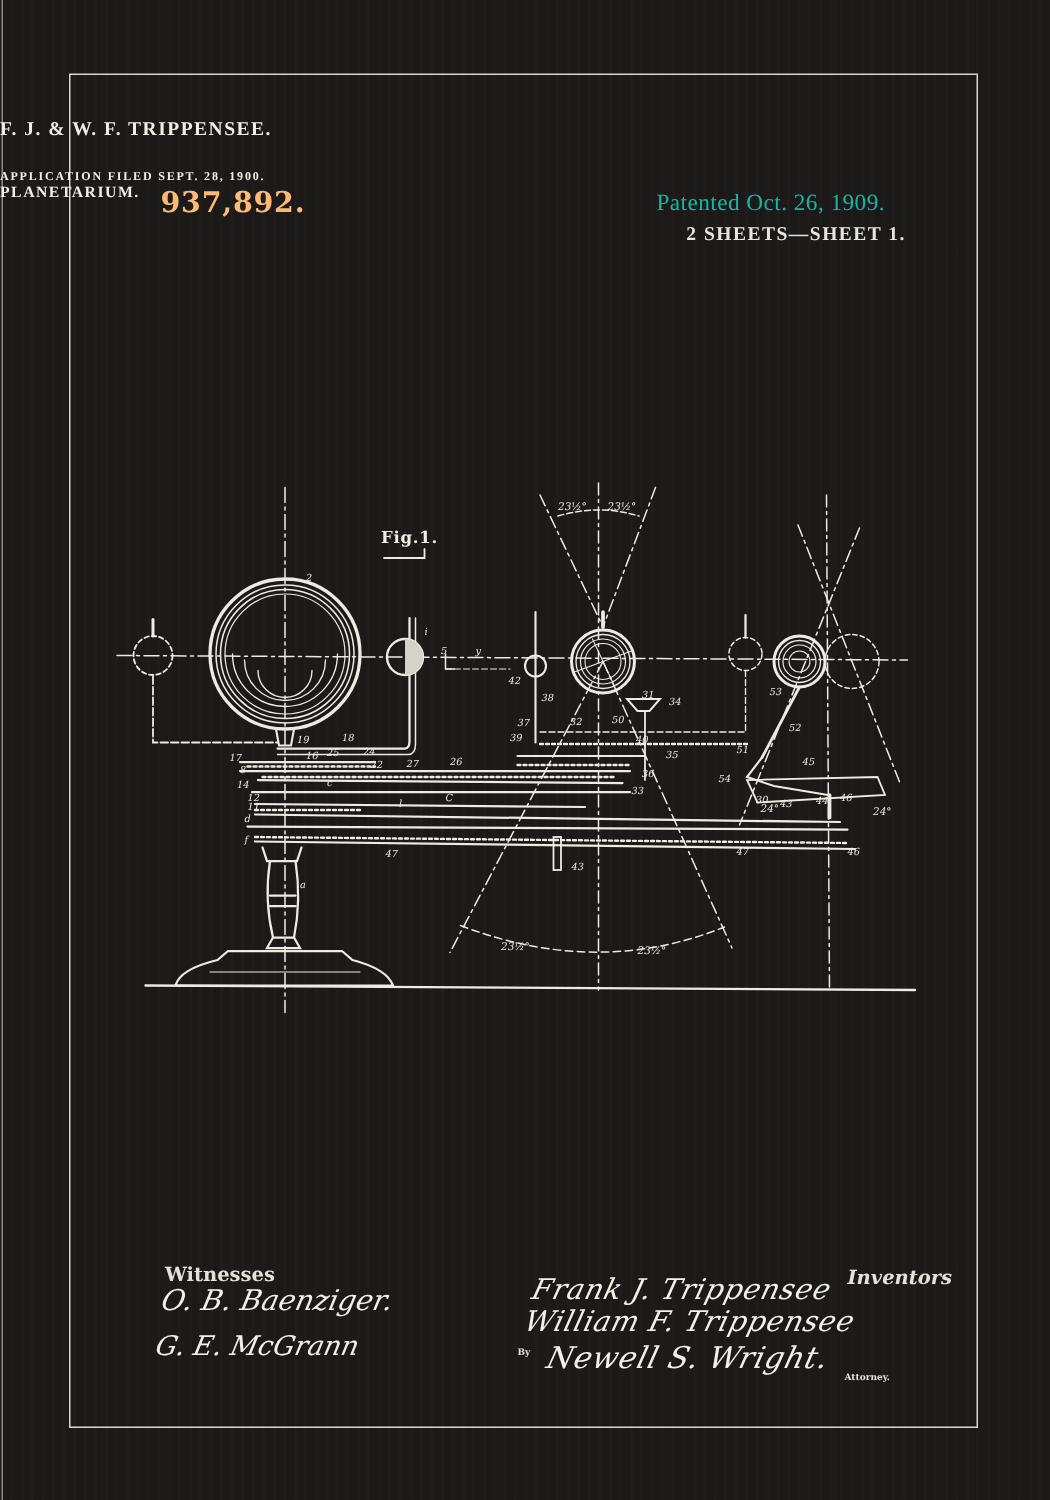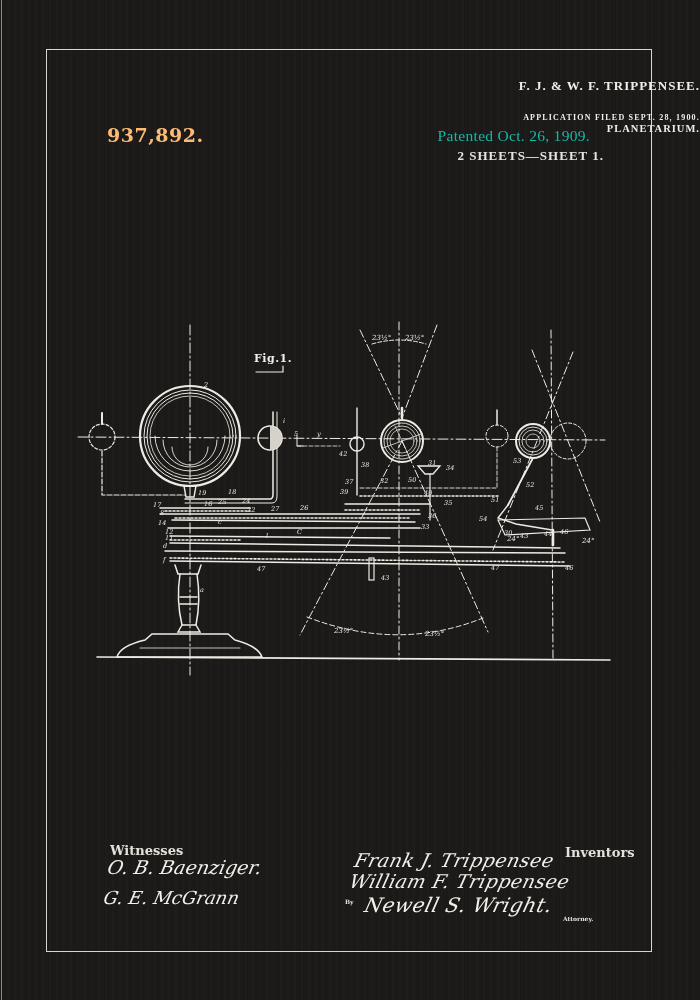--- a/index.html
+++ b/index.html
@@ -20,21 +20,21 @@
     .edge-line {
       position: absolute; left: 1px; top: 0; width: 1px; height: 1000px;
       background: #8d8a85;
     }
     .frame {
       position: absolute; left: 46px; top: 49px; width: 606px; height: 903px;
       border: 1.5px solid #d9d6d0;
       box-sizing: border-box;
     }
     .header-line {
-      position: absolute; left: 0; width: 700px; text-align: right;
+      position: absolute; left: 0; width: 700px; text-align: left;
       font-family: "Liberation Serif", serif;
       color: #f1eee8;
       letter-spacing: 1px;
     }
     .h-names { top: 78px; font-size: 13px; font-weight: bold; }
     .h-title { top: 97px; font-size: 10.5px; font-weight: bold; margin-top: 26px; }
     .h-filed { top: 113px; font-size: 8px; font-weight: bold; letter-spacing: 1.2px; }
     .patent-no {
       position: absolute; left: 107px; top: 124px;
       font-family: "DejaVu Serif", serif; font-weight: bold; font-size: 19px;
@@ -54,21 +54,21 @@
     .fig-label {
       position: absolute; left: 254px; top: 352px;
       font-family: "DejaVu Serif", serif; font-size: 11px; font-weight: bold;
       color: #f1eee8; letter-spacing: 0.5px;
     }
     .small-caps-label {
       position: absolute; font-family: "DejaVu Serif", serif; font-weight: bold;
       font-size: 13px; color: #e4e1db;
     }
     .witnesses-label { left: 110px; top: 843px; }
-    .inventors-label { left: 565px; top: 845px; }
+    .inventors-label { left: 565px; top: 845px; font-style: italic; }
     .by-label { left: 345px; top: 898px; font-size: 6px; }
     .attorney-label { left: 563px; top: 915px; font-size: 6px; }
     .signature {
       position: absolute; font-family: "DejaVu Serif", serif; font-style: italic;
       color: #f3f0ea; white-space: nowrap;
     }
     .sig-w1 { left: 108px; top: 856px; font-size: 19px; transform: skewX(-12deg); }
     .sig-w2 { left: 104px; top: 887px; font-size: 18px; transform: skewX(-12deg); }
     .sig-i1 { left: 355px; top: 849px; font-size: 19px; transform: skewX(-14deg); letter-spacing: 0.5px; }
     .sig-i2 { left: 350px; top: 870px; font-size: 19px; transform: skewX(-14deg); letter-spacing: 0.5px; }

